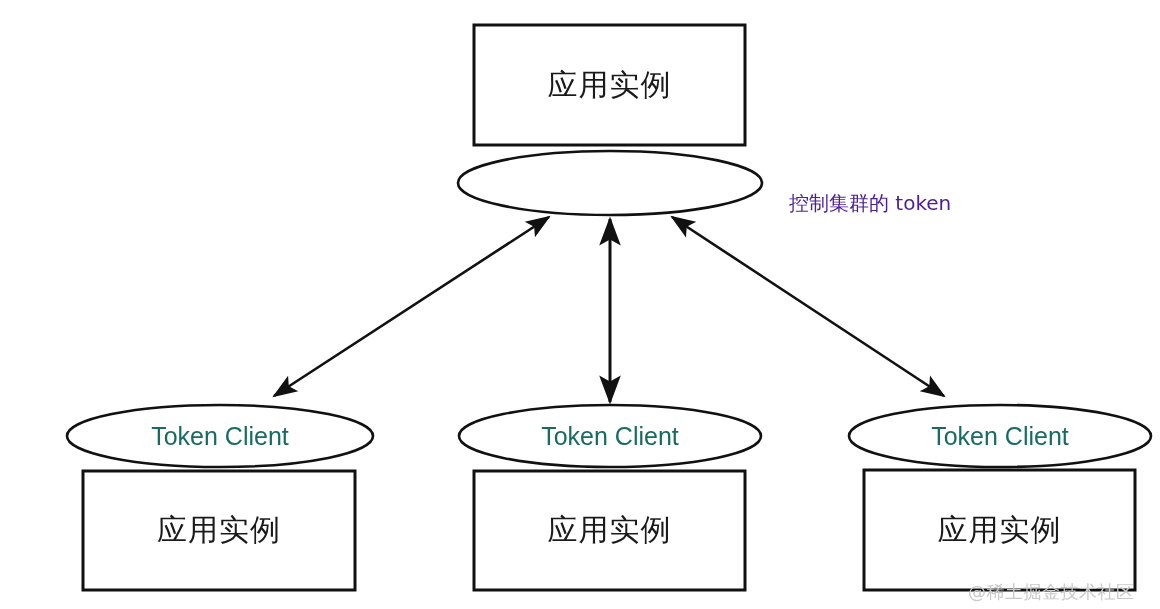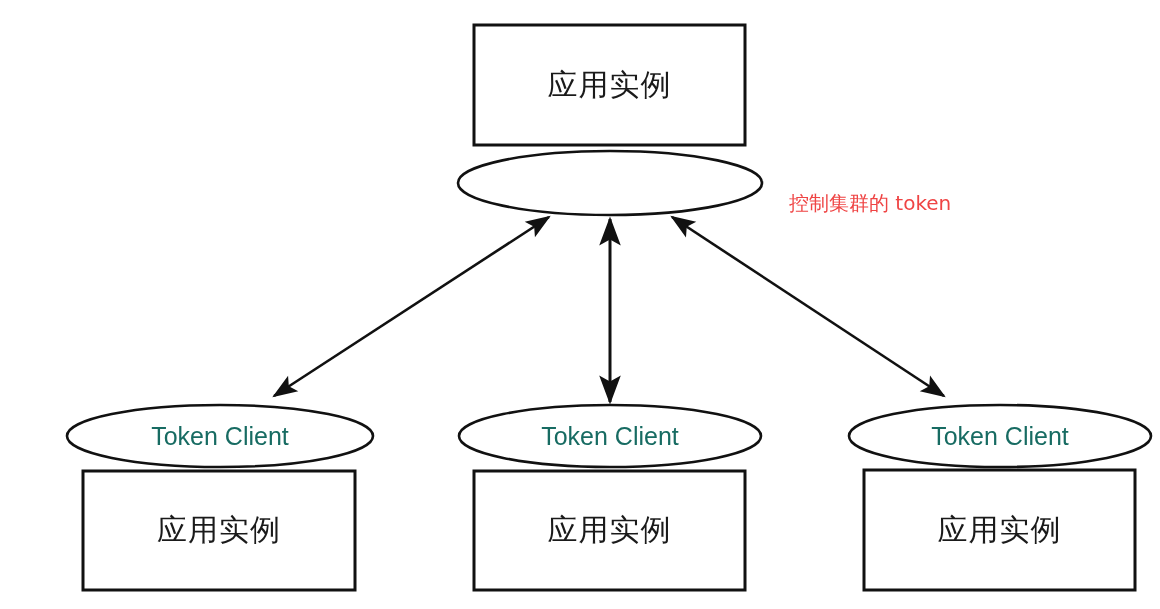--- a/index.html
+++ b/index.html
@@ -45,21 +45,21 @@
     font-size: 29px;
     font-family: "Liberation Sans", "DejaVu Sans", sans-serif;
   }
   .ellipse-label-client {
     color: #176b62;
     font-size: 25px;
     font-family: "Liberation Sans", "DejaVu Sans", sans-serif;
   }
   .annotation-text {
     position: absolute;
-    color: #ef4444;
+    color: #4c1d95;
     font-size: 20px;
     font-family: "DejaVu Sans", "Liberation Sans", sans-serif;
     white-space: nowrap;
   }
   .watermark-text {
     position: absolute;
     color: #c9c9c9;
     font-size: 18px;
     font-family: "DejaVu Sans", "Liberation Sans", sans-serif;
     white-space: nowrap;
@@ -112,14 +112,15 @@
   <div class="node-label ellipse-label-client" style="left:849px; top:405px; width:302px; height:62px;">Token Client</div>
 
   <div class="node-label box-label" style="left:83px; top:471px; width:272px; height:119px;">应用实例</div>
 
   <div class="node-label box-label" style="left:474px; top:471px; width:271px; height:119px;">应用实例</div>
 
   <div class="node-label box-label" style="left:864px; top:470px; width:271px; height:120px;">应用实例</div>
 
   <div class="annotation-text" style="left:789px; top:190px;">控制集群的 token</div>
 
+  <div class="watermark-text" style="left:968px; top:580px;">@稀土掘金技术社区</div>
 
 </div>
 
 </body></html>

